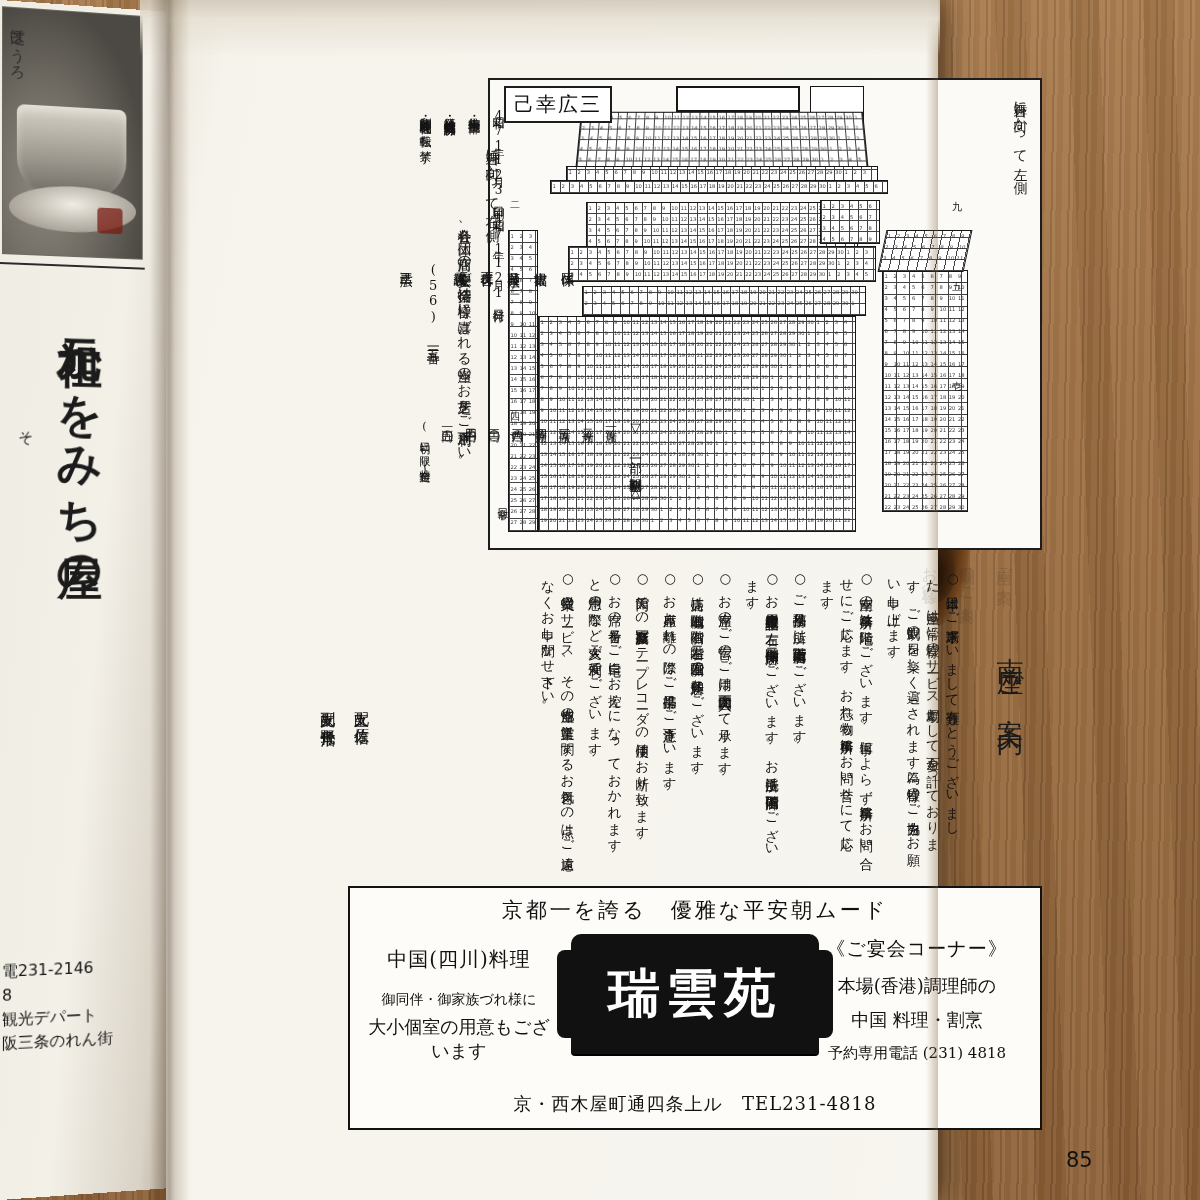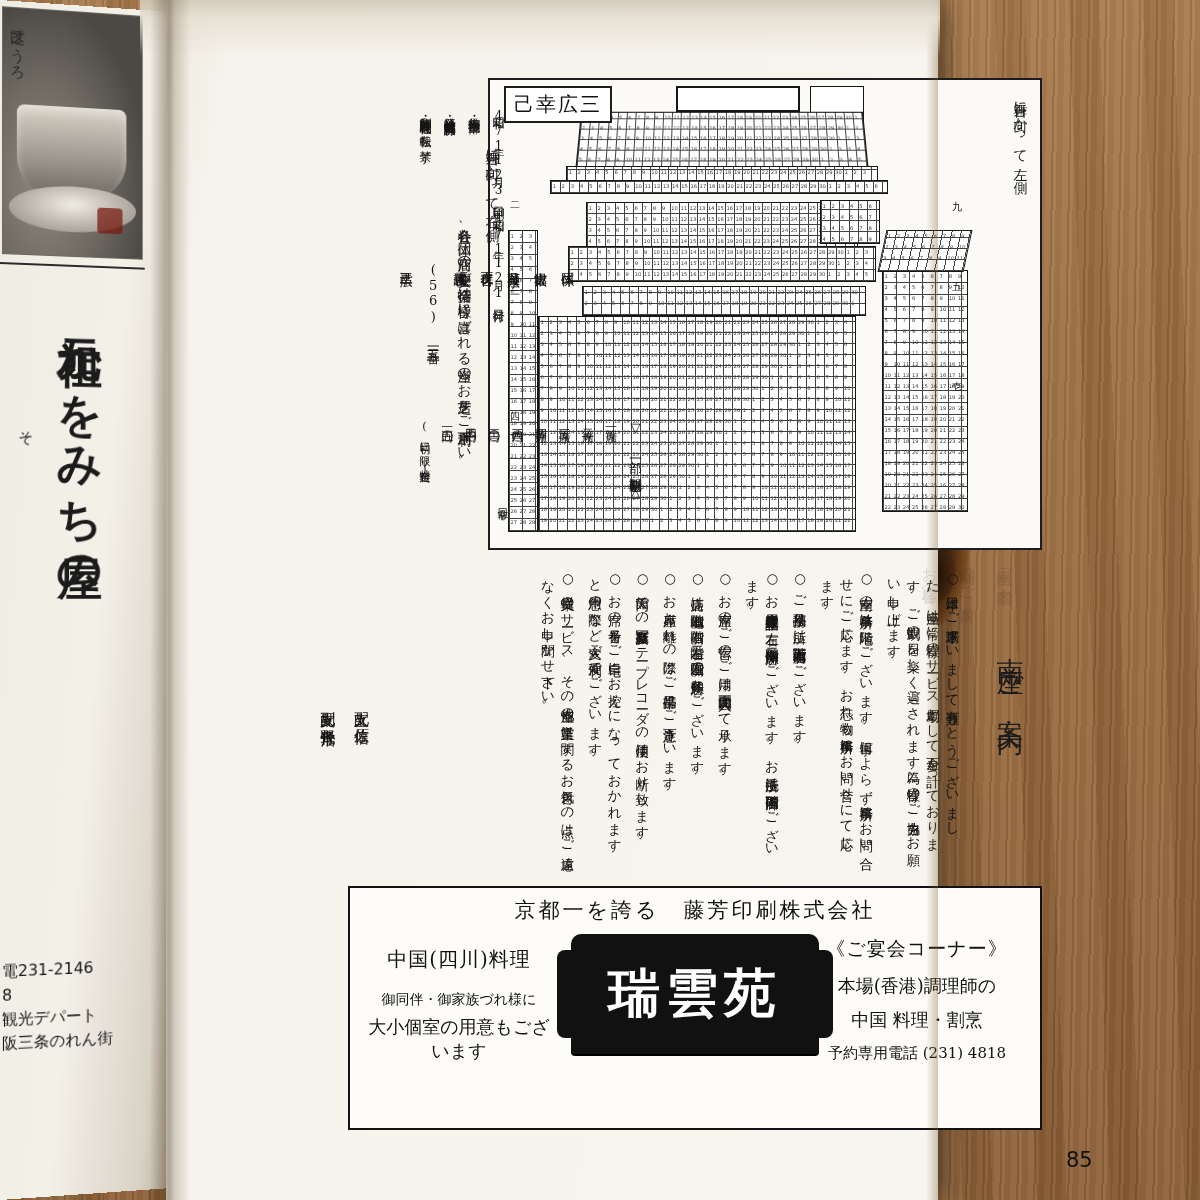--- a/index.html
+++ b/index.html
@@ -1882,39 +1882,40 @@
         <div class="gcol">○従業員のサービス、その他当座の営業上に関するお気付きの点はご遠慮なくお申し聞かせ下さい。</div>
       </div>
     </div>
 
     <div id="sig">
       <div class="gcol">支配人　佐原信一</div>
       <div class="gcol">副支配人　青野千代治</div>
     </div>
 
     <div id="ad">
-      <div id="adTop">京都一を誇る　藤芳印刷株式会社</div>
+      <div id="adTop">京都一を誇る　優雅な平安朝ムード</div>
 
       <div id="adLeft">
         <div class="l1">中国(四川)料理</div>
         <div class="l2">御同伴・御家族づれ様に</div>
         <div class="l3">大小個室の用意もございます</div>
       </div>
 
       <div id="adLogo">
         <span>瑞雲苑</span>
       </div>
 
       <div id="adRight">
         <div class="r1">《ご宴会コーナー》</div>
         <div class="r2">本場(香港)調理師の</div>
         <div class="r3">中国 料理・割烹</div>
         <div class="r4">予約専用電話 (231) 4818</div>
       </div>
 
+      <div id="adAddr">京・西木屋町通四条上ル　TEL231-4818</div>
     </div>
 
     <div id="pageno">85</div>
   </div>
 
   <div id="gutter"></div>
   <div id="topcurl"></div>
 </div>
 
 </body></html>

